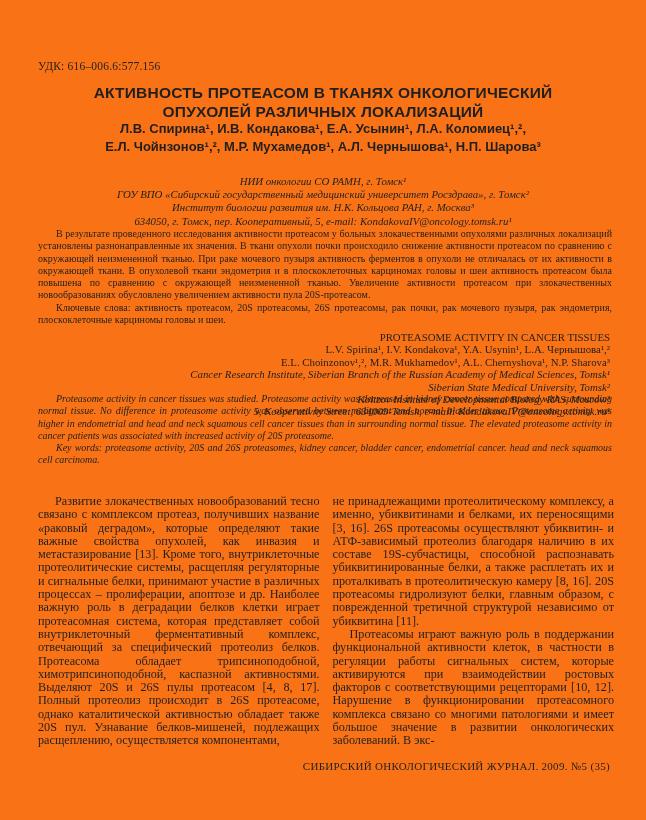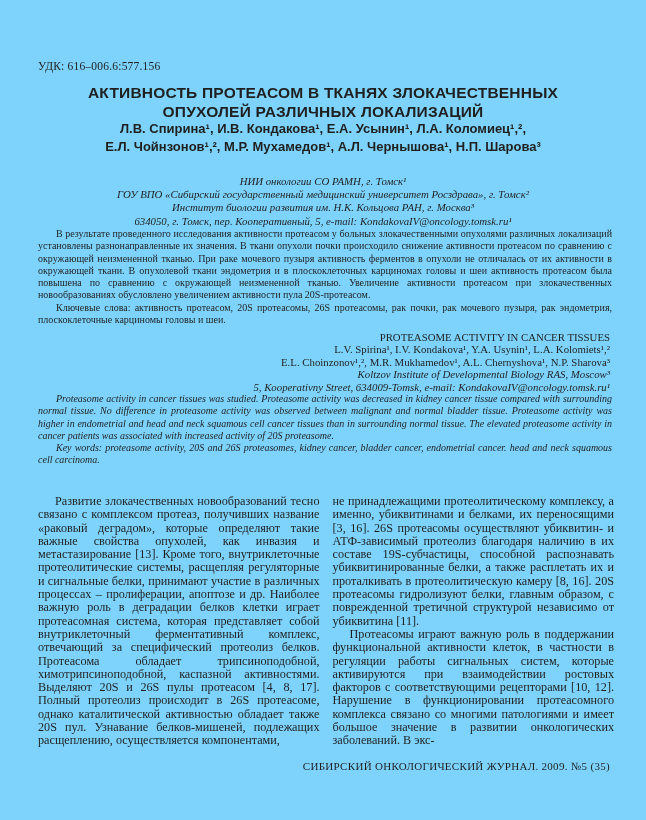--- a/index.html
+++ b/index.html
@@ -2,21 +2,21 @@
 <html lang="ru"><head>
 <meta charset="utf-8">
 <style>
   html, body { margin: 0; padding: 0; }
   body { background: #e8e8e8; }
   .page {
     position: relative;
     width: 646px;
     height: 820px;
     margin: 0 auto;
-    background: #7dd3fc;
+    background: #f97316;
     color: #1f1f1f;
     font-family: "Liberation Serif", serif;
     overflow: hidden;
   }
   .udk {
     position: absolute;
     left: 38px; top: 60px;
     font-size: 11.5px;
     letter-spacing: 0.2px;
   }
@@ -96,21 +96,21 @@
   }
 </style>
 </head>
 <body>
 
 <div class="page">
 
   <div class="udk">УДК: 616–006.6:577.156</div>
 
   <div class="title-ru">
-    <div>АКТИВНОСТЬ ПРОТЕАСОМ В ТКАНЯХ ЗЛОКАЧЕСТВЕННЫХ</div>
+    <div>АКТИВНОСТЬ ПРОТЕАСОМ В ТКАНЯХ ОНКОЛОГИЧЕСКИЙ</div>
     <div>ОПУХОЛЕЙ РАЗЛИЧНЫХ ЛОКАЛИЗАЦИЙ</div>
   </div>
 
   <div class="authors-ru">
     <div>Л.В. Спирина¹, И.В. Кондакова¹, Е.А. Усынин¹, Л.А. Коломиец¹,²,</div>
     <div>Е.Л. Чойнзонов¹,², М.Р. Мухамедов¹, А.Л. Чернышова¹, Н.П. Шарова³</div>
   </div>
 
   <div class="affil-ru">
     <div>НИИ онкологии СО РАМН, г. Томск¹</div>
@@ -119,22 +119,24 @@
     <div>634050, г. Томск, пер. Кооперативный, 5, e-mail: KondakovaIV@oncology.tomsk.ru¹</div>
   </div>
 
   <div class="abstract-ru">
     <p>В результате проведенного исследования активности протеасом у больных злокачественными опухолями различных локализаций установлены разнонаправленные их значения. В ткани опухоли почки происходило снижение активности протеасом по сравнению с окружающей неизмененной тканью. При раке мочевого пузыря активность ферментов в опухоли не отличалась от их активности в окружающей ткани. В опухолевой ткани эндометрия и в плоскоклеточных карциномах головы и шеи активность протеасом была повышена по сравнению с окружающей неизмененной тканью. Увеличение активности протеасом при злокачественных новообразованиях обусловлено увеличением активности пула 20S-протеасом.</p>
     <p>Ключевые слова: активность протеасом, 20S протеасомы, 26S протеасомы, рак почки, рак мочевого пузыря, рак эндометрия, плоскоклеточные карциномы головы и шеи.</p>
   </div>
 
   <div class="en-head">
     <div>PROTEASOME ACTIVITY IN CANCER TISSUES</div>
-    <div>L.V. Spirina¹, I.V. Kondakova¹, Y.A. Usynin¹, L.A. Kolomiets¹,²</div>
+    <div>L.V. Spirina¹, I.V. Kondakova¹, Y.A. Usynin¹, L.A. Чернышова¹,²</div>
     <div>E.L. Choinzonov¹,², M.R. Mukhamedov¹, A.L. Chernyshova¹, N.P. Sharova³</div>
+    <div class="en-affil">Cancer Research Institute, Siberian Branch of the Russian Academy of Medical Sciences, Tomsk¹</div>
+    <div class="en-affil">Siberian State Medical University, Tomsk²</div>
     <div class="en-affil">Koltzov Institute of Developmental Biology RAS, Moscow³</div>
     <div class="en-affil">5, Kooperativny Street, 634009-Tomsk, e-mail: KondakovaIV@oncology.tomsk.ru¹</div>
   </div>
 
   <div class="abstract-en">
     <p>Proteasome activity in cancer tissues was studied. Proteasome activity was decreased in kidney cancer tissue compared with surrounding normal tissue. No difference in proteasome activity was observed between malignant and normal bladder tissue. Proteasome activity was higher in endometrial and head and neck squamous cell cancer tissues than in surrounding normal tissue. The elevated proteasome activity in cancer patients was associated with increased activity of 20S proteasome.</p>
     <p>Key words: proteasome activity, 20S and 26S proteasomes, kidney cancer, bladder cancer, endometrial cancer. head and neck squamous cell carcinoma.</p>
   </div>
 
   <div class="columns">

